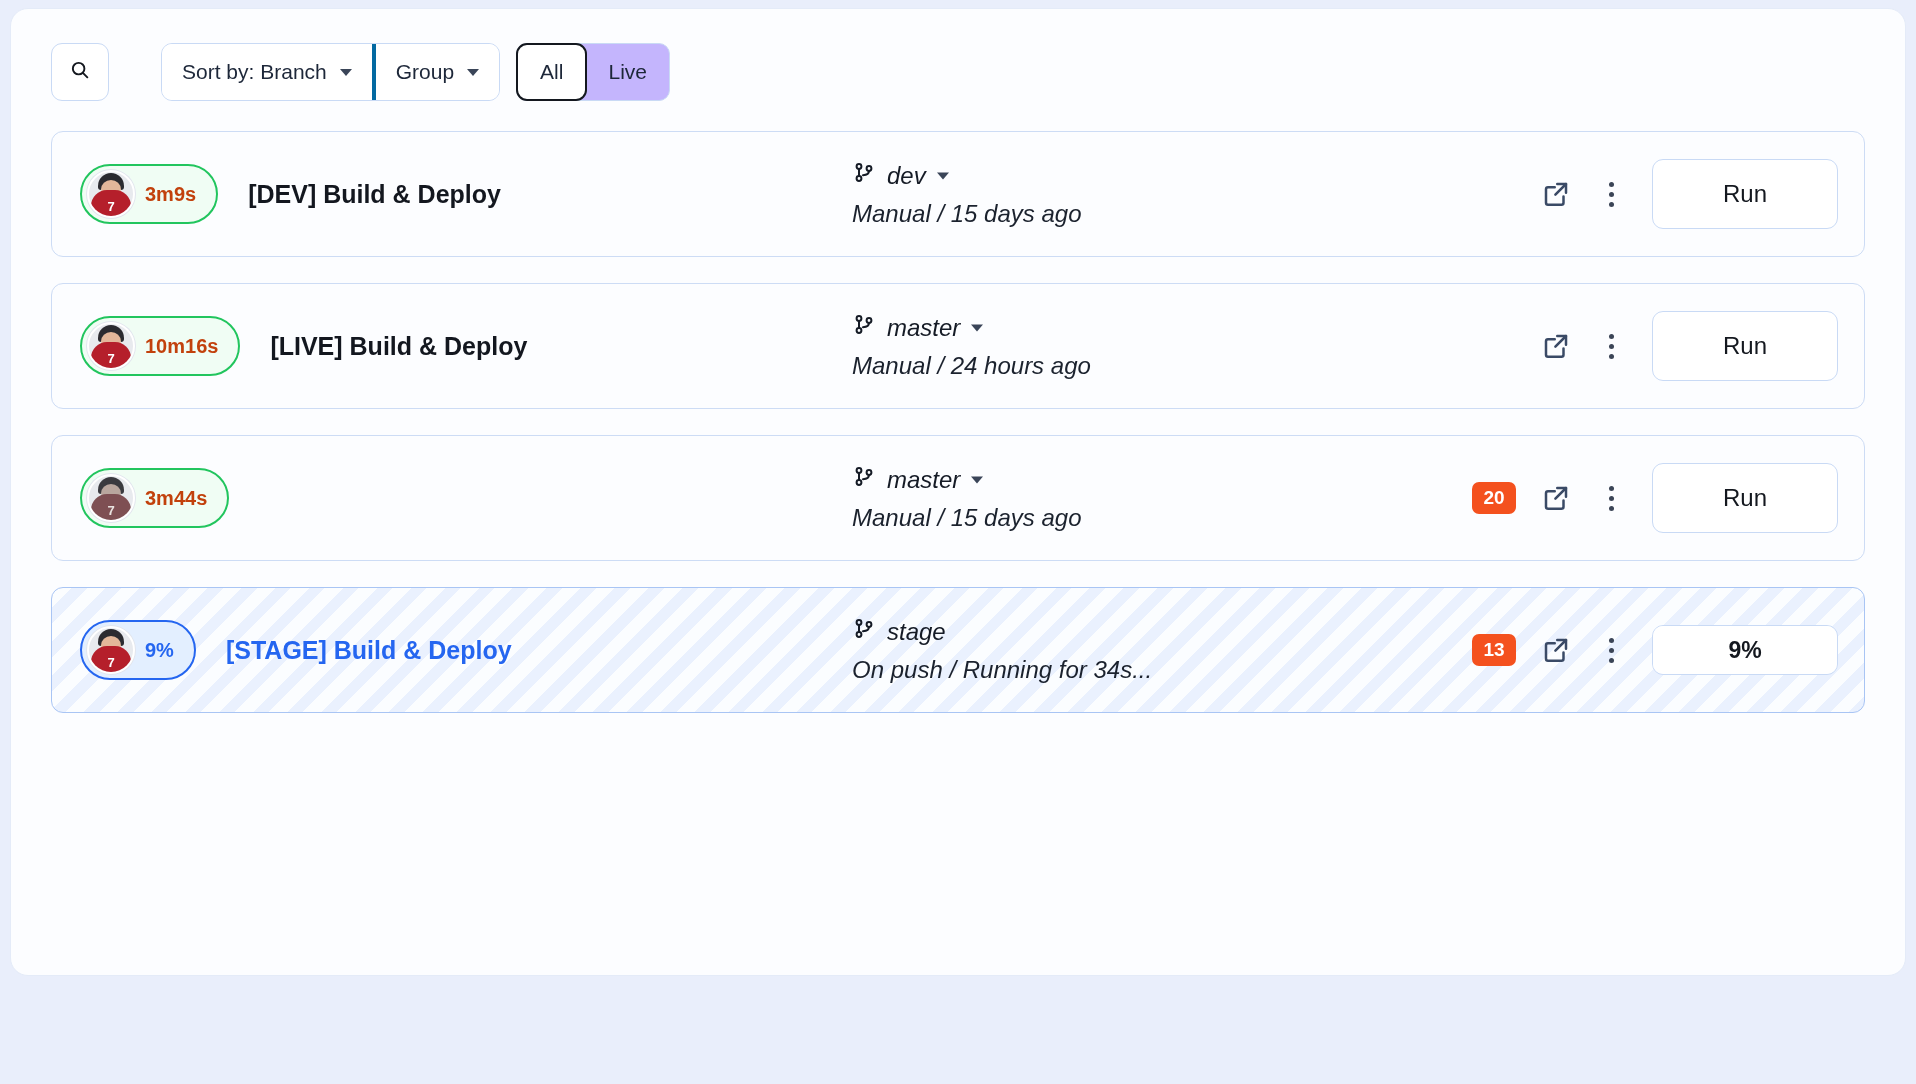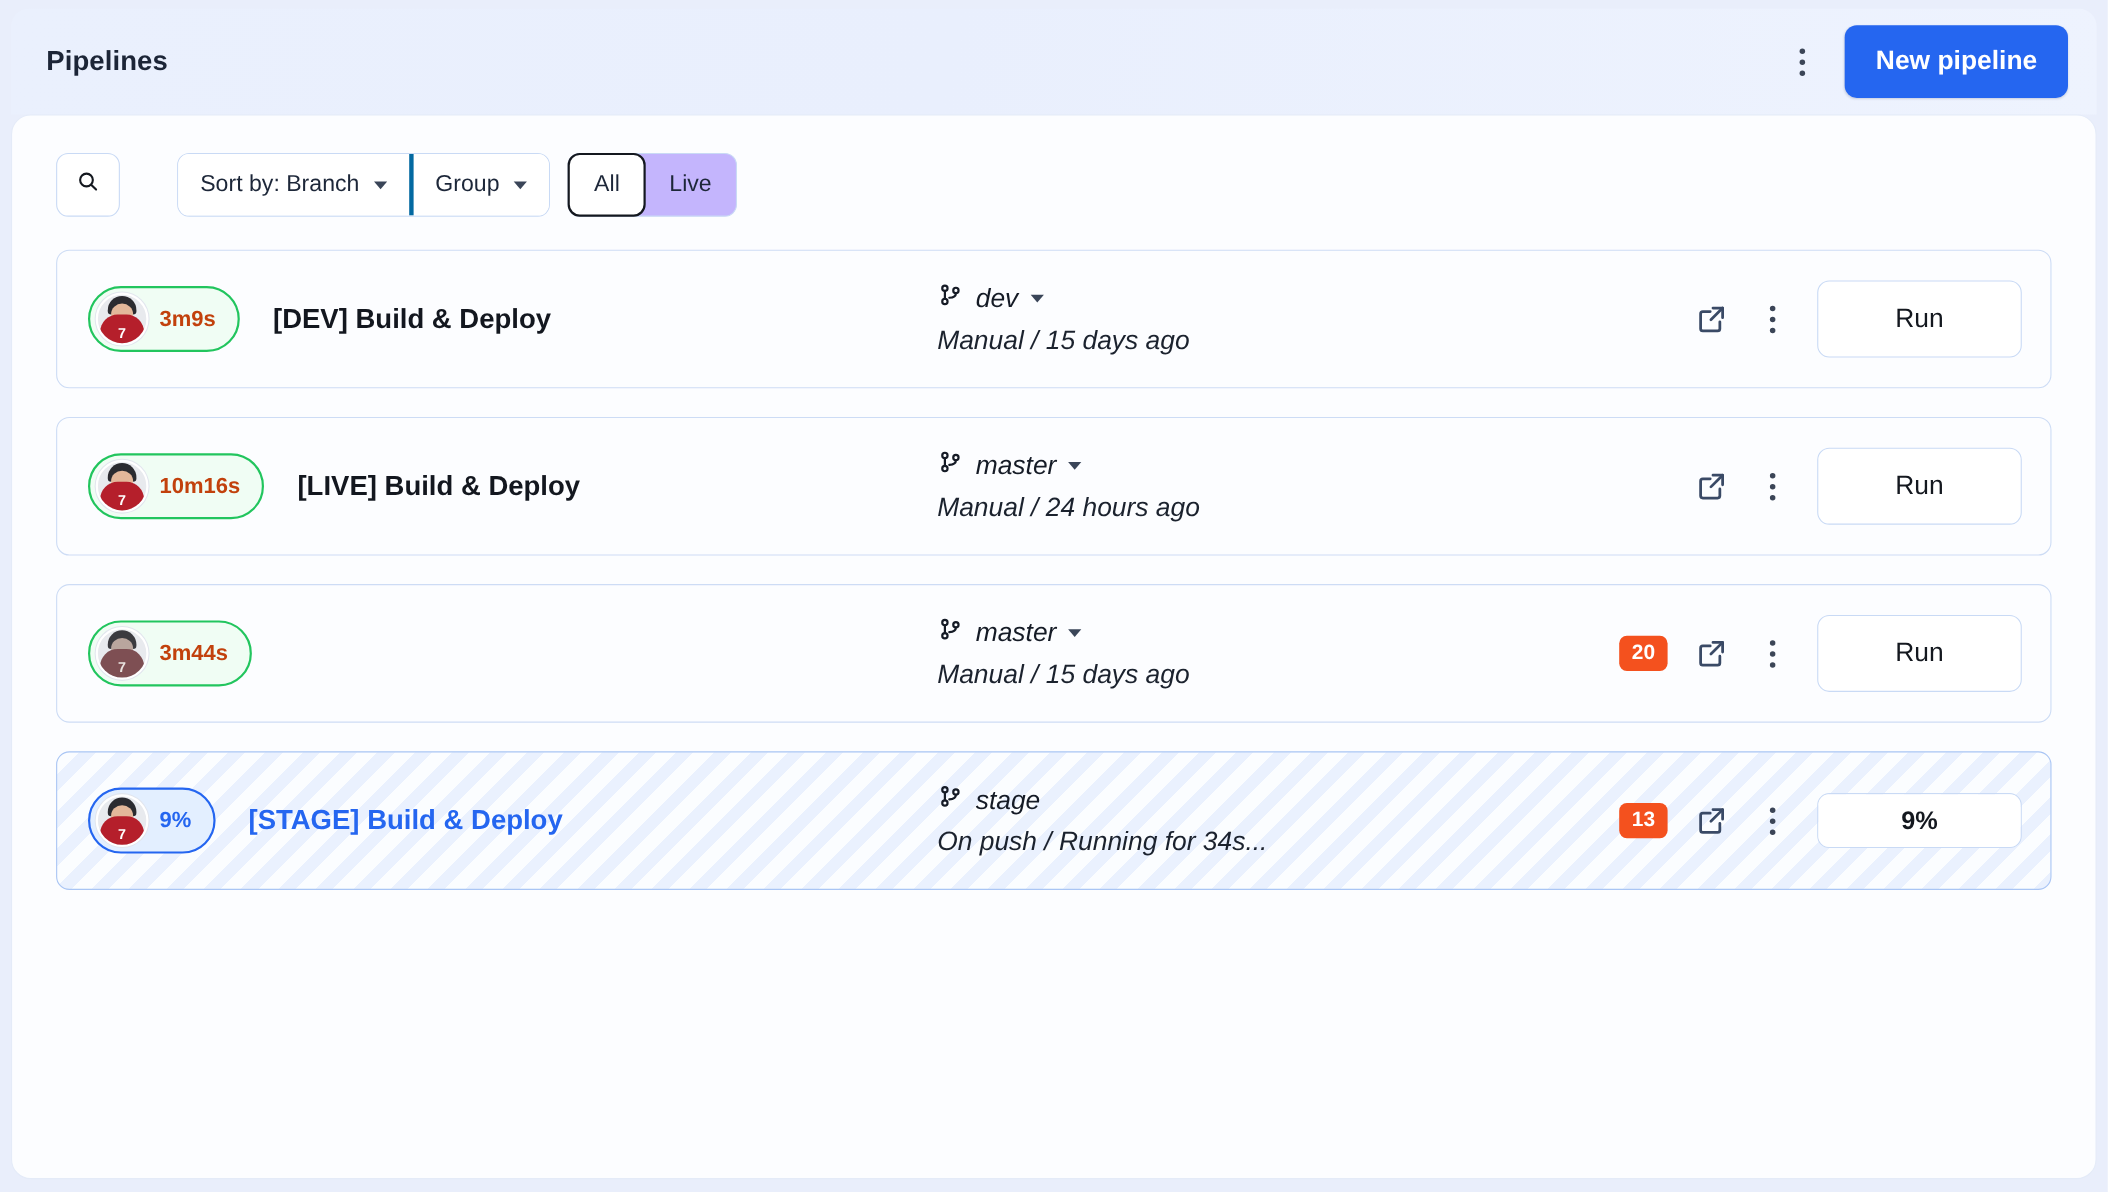--- a/index.html
+++ b/index.html
@@ -384,31 +384,20 @@
     font-family: inherit;
     border: none;
   }
   .split-bottom { border-top: 1px solid #d8e4f7; }
 </style>
 </head>
 <body>
 
 <div class="app">
 
-  <div class="header">
-    <div class="header-title">Pipelines</div>
-    <div class="header-right">
-      <div class="kebab">
-        <i></i>
-        <i></i>
-        <i></i>
-      </div>
-      <button class="btn-new">New pipeline</button>
-    </div>
-  </div>
 
   <div class="card">
 
     <div class="toolbar">
       <div class="ctrl search-btn">
         <span>
           <svg width="22" height="22" viewBox="0 0 24 24" fill="none" stroke="#14181f" stroke-width="2.1" stroke-linecap="round">
             <circle cx="10.5" cy="10.5" r="6.3"></circle>
             <line x1="15.4" y1="15.4" x2="20" y2="20"></line>
           </svg>

